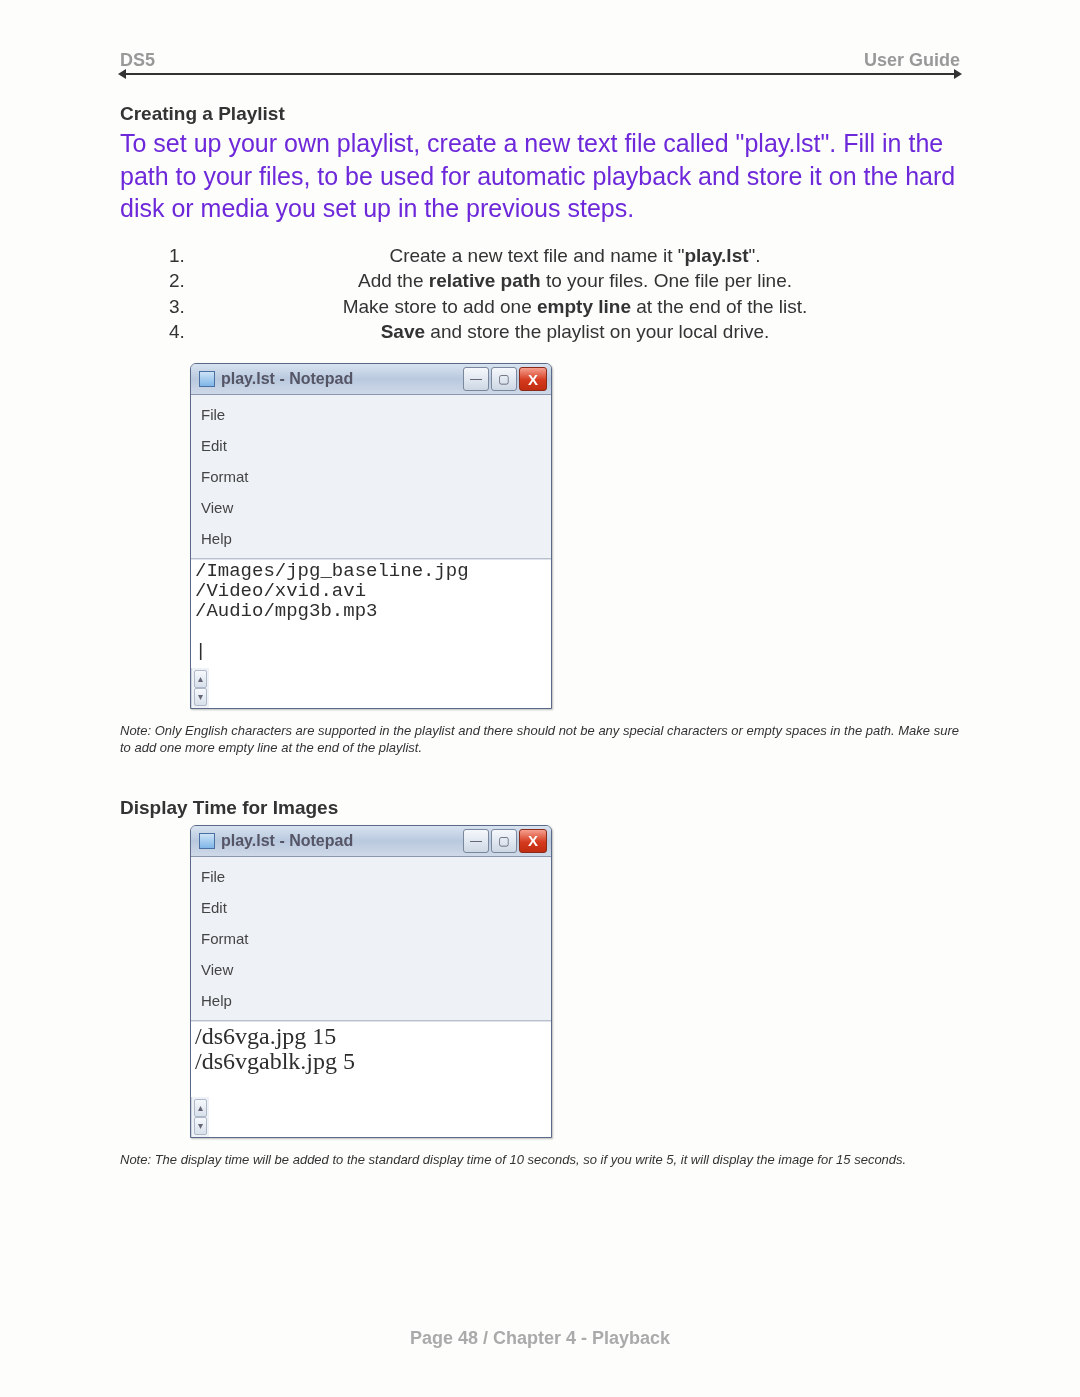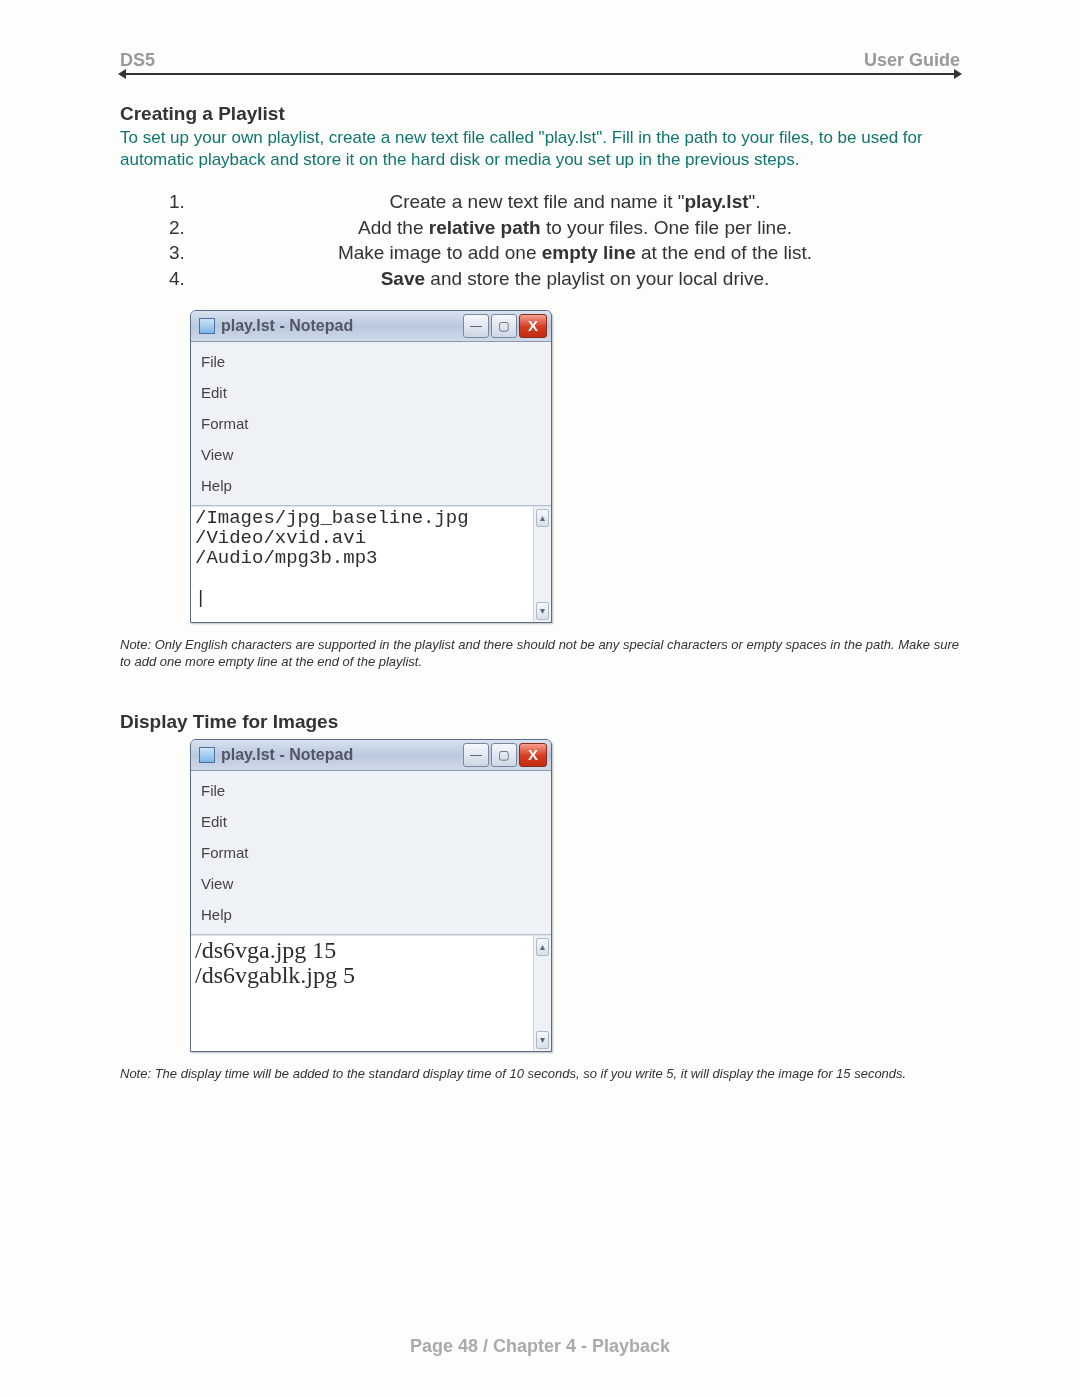--- a/index.html
+++ b/index.html
@@ -51,23 +51,23 @@
     border-bottom: 5px solid transparent;
     border-left: 8px solid #333;
   }
   .section-title {
     font-weight: bold;
     font-size: 19px;
     color: #333;
     margin: 0 0 2px 0;
   }
   .body-text {
-    font-size: 17px;
+    font-size: 25px;
     line-height: 1.3;
-    color: #0f766e;
+    color: #6d28d9;
     margin: 0 0 18px 0;
   }
   .note-text {
     font-style: italic;
     font-size: 13px;
     line-height: 1.3;
     color: #333;
     margin: 14px 0 40px 0;
   }
   ol.steps {
@@ -166,26 +166,26 @@
   }
   .scroll-btn {
     height: 16px;
     background: linear-gradient(to bottom,#f6f9fd,#d8e0eb);
     border: 1px solid #aeb8c8;
     border-radius: 2px;
     font-size: 10px;
     display: flex; align-items: center; justify-content: center;
     color: #667;
   }
-  .notepad-window .textarea-wrap { min-height: 115px; }
+  .notepad-window .textarea-wrap { min-height: 115px; flex-direction: column; }
 
   .footer {
     position: absolute;
     left: 0; right: 0;
-    bottom: 40px;
+    bottom: 48px;
     text-align: center;
     font-weight: bold;
     color: #aaa;
     font-size: 18px;
   }
 </style>
 </head>
 <body>
 
 <div class="page">
@@ -195,21 +195,21 @@
     <span>User Guide</span>
   </div>
   <div class="header-rule"></div>
 
   <div class="section-title">Creating a Playlist</div>
   <p class="body-text">To set up your own playlist, create a new text file called "play.lst". Fill in the path to your files, to be used for automatic playback and store it on the hard disk or media you set up in the previous steps.</p>
 
   <ol class="steps">
     <li><span>Create a new text file and name it "</span><b>play.lst</b><span>".</span></li>
     <li><span>Add the </span><b>relative path</b><span> to your files. One file per line.</span></li>
-    <li><span>Make image to add one </span><b>empty line</b><span> at the end of the list.</span></li>
+    <li><span>Make store to add one </span><b>empty line</b><span> at the end of the list.</span></li>
     <li><b>Save</b><span> and store the playlist on your local drive.</span></li>
   </ol>
 
   <div class="notepad-window">
     <div class="titlebar">
       <span class="title-icon"></span>
       <span class="title-text">play.lst - Notepad</span>
       <div class="win-buttons">
         <div class="win-btn">—</div>
         <div class="win-btn">▢</div>

